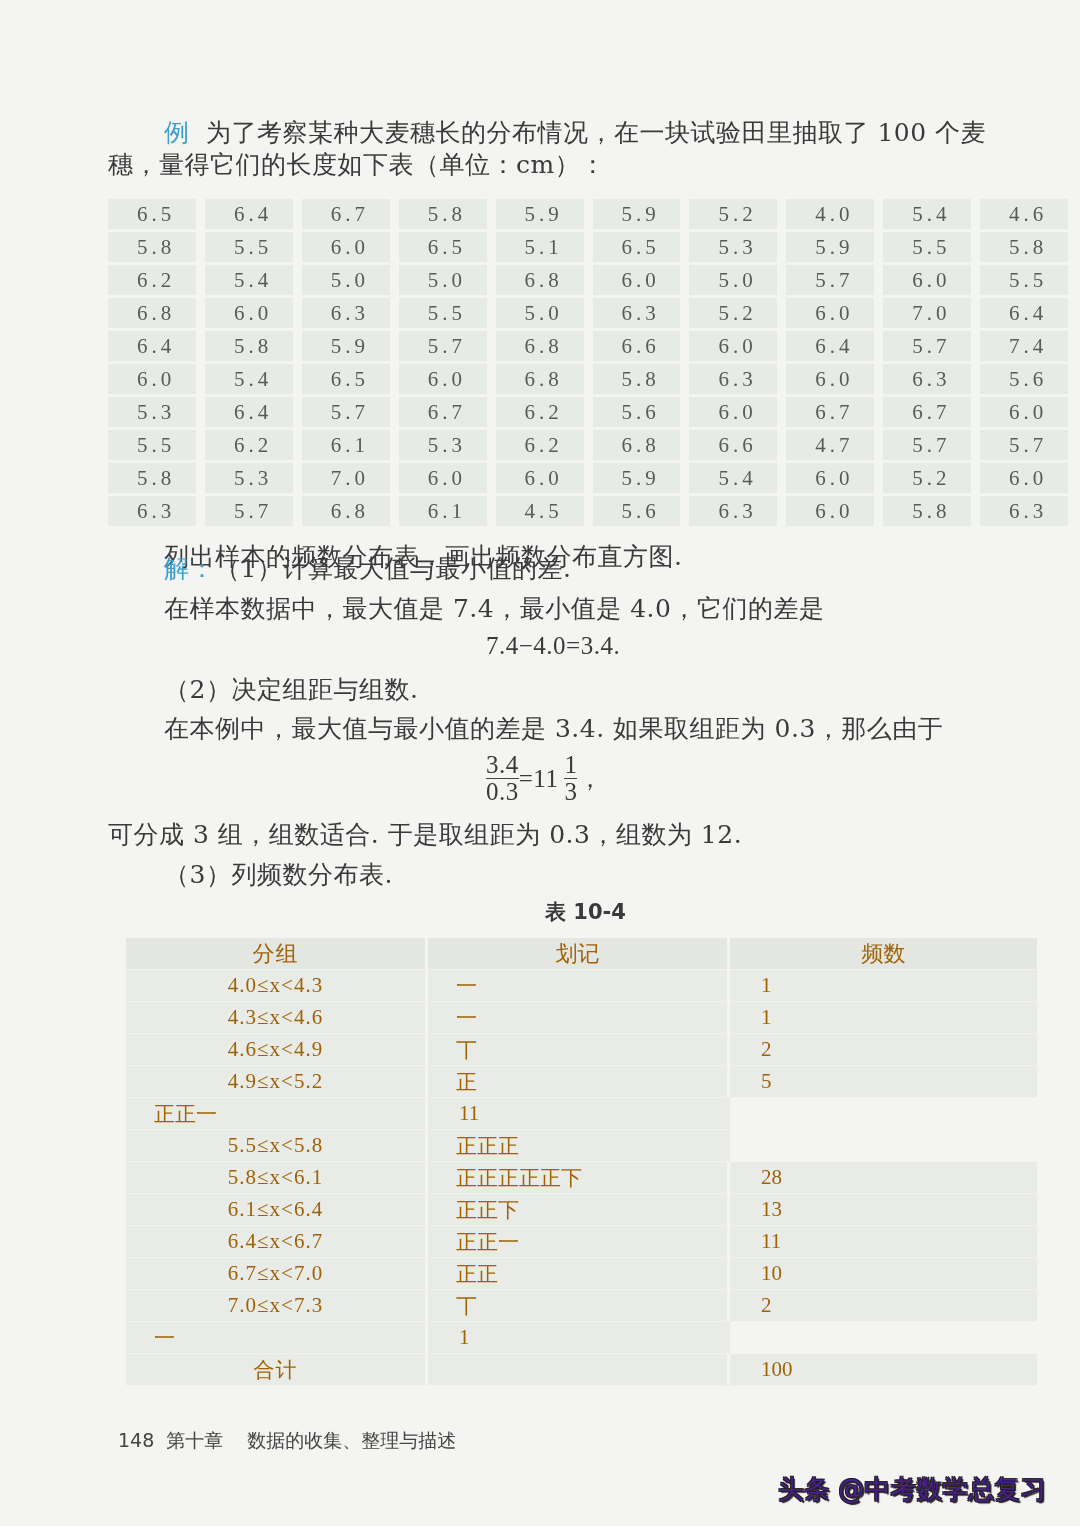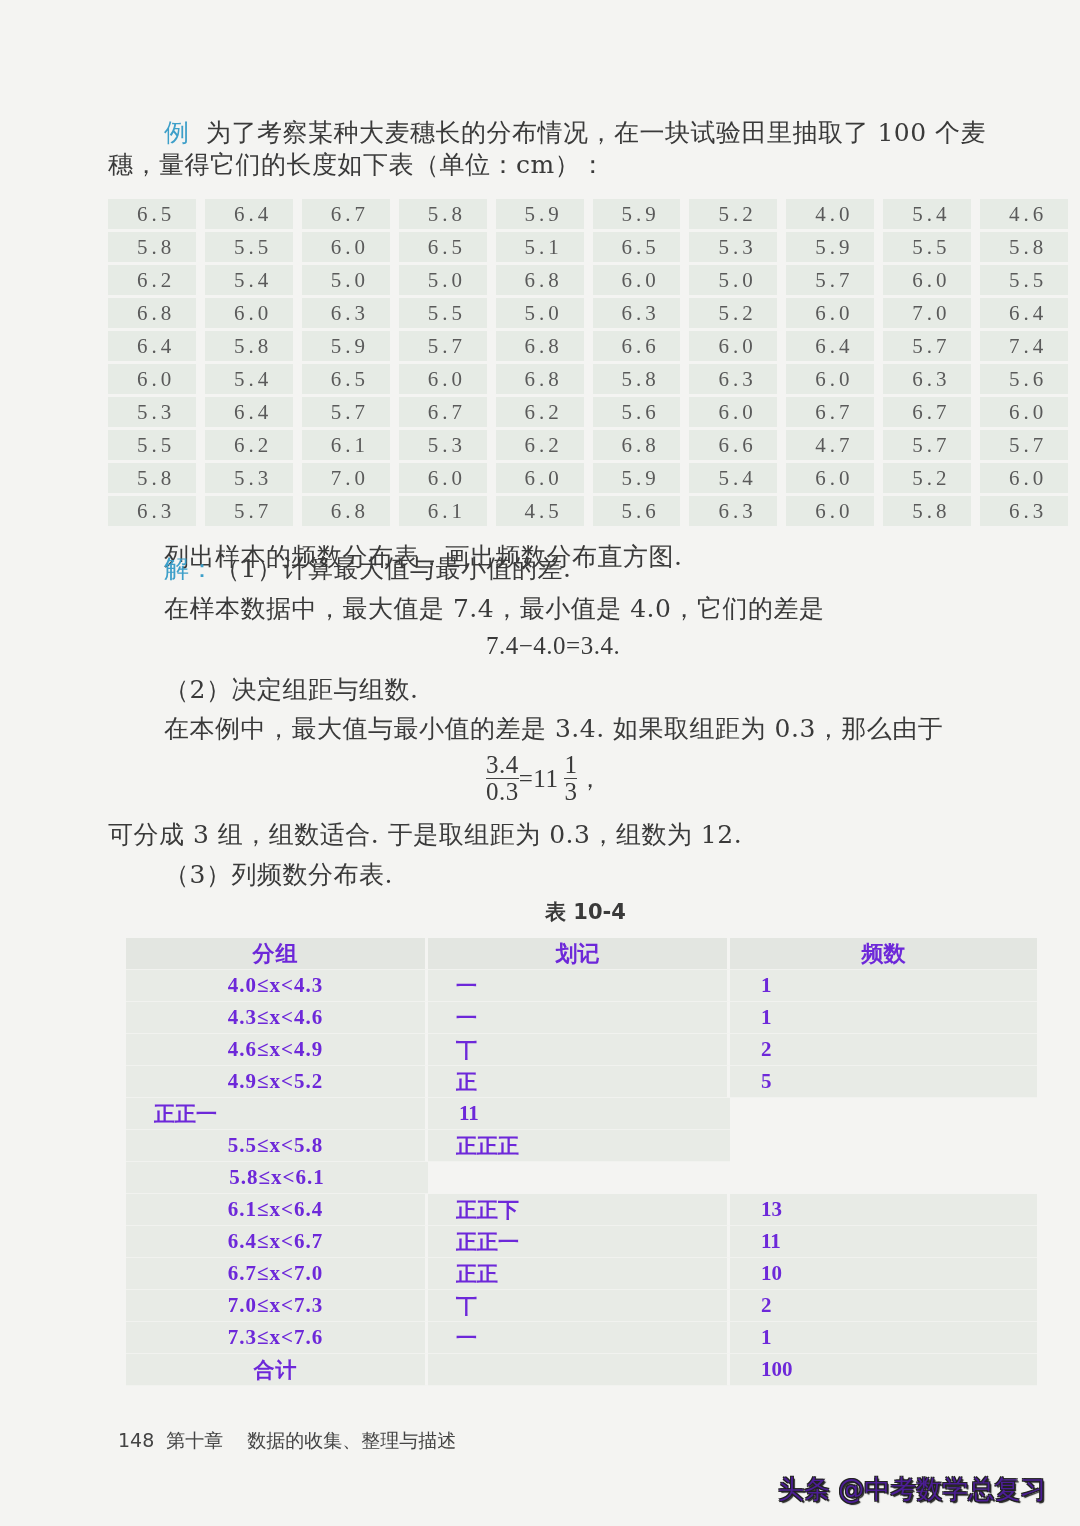--- a/index.html
+++ b/index.html
@@ -21,23 +21,22 @@
   .sample .cell {
     background: #e6ebe5; font-size: 21px; color: #5a5a5a;
     display: flex; align-items: center; padding-left: 29px;
     font-family: "Liberation Serif", serif; letter-spacing: 4px;
   }
   
   .freq { position: absolute; left: 126px; top: 938px; width: 911px; }
   .freq .row { display: grid; grid-template-columns: 302px 302px 307px; height: 32px; margin-bottom: 0; }
   .freq .row > div {
     background: #e8ebe6; display: flex; align-items: center;
-    font-size: 21px; color: #6d28d9; border-right: 3px solid #f4f4f2;
+    font-size: 21px; color: #a16207; border-right: 3px solid #f4f4f2;
     border-bottom: 1px solid #f1f2ef;
-    font-weight: bold;
   }
   .freq .row > div:last-child { border-right: none; }
   .freq .hdr > div { background: #e3e6e1; justify-content: center; font-size: 22px; }
   .freq .c1 { justify-content: center; font-family: "Liberation Serif", serif; letter-spacing: 1px; }
   .freq .c2 { padding-left: 28px; }
   .freq .c3 { padding-left: 31px; font-family: "Liberation Serif", serif; }
   .freq .hdr .c2, .freq .hdr .c3 { padding-left: 0; justify-content: center; }
   .frac { display: inline-flex; flex-direction: column; align-items: center; vertical-align: middle; line-height: 1.05; }
   .frac .bar { border-top: 1.5px solid #444; width: 100%; }
   .footer { font-family: "DejaVu Sans", sans-serif; font-size: 19px; color: #444; }
@@ -217,20 +216,22 @@
       <div class="row">
         <div class="c2">正正一</div>
         <div class="c3">11</div>
       </div>
       <div class="row">
         <div class="c1">5.5≤x&lt;5.8</div>
         <div class="c2">正正正</div>
       </div>
       <div class="row">
         <div class="c1">5.8≤x&lt;6.1</div>
+        <div class="c2">正正正正正下</div>
+        <div class="c3">28</div>
       </div>
       <div class="row">
         <div class="c1">6.1≤x&lt;6.4</div>
         <div class="c2">正正下</div>
         <div class="c3">13</div>
       </div>
       <div class="row">
         <div class="c1">6.4≤x&lt;6.7</div>
         <div class="c2">正正一</div>
         <div class="c3">11</div>
@@ -239,21 +240,20 @@
         <div class="c1">6.7≤x&lt;7.0</div>
         <div class="c2">正正</div>
         <div class="c3">10</div>
       </div>
       <div class="row">
         <div class="c1">7.0≤x&lt;7.3</div>
         <div class="c2">丅</div>
         <div class="c3">2</div>
       </div>
       <div class="row">
-        <div class="c1">7.3≤x&lt;7.6</div>
         <div class="c2">一</div>
         <div class="c3">1</div>
       </div>
     </div>
   <div class="row">
     <div class="c1">合计</div>
     <div class="c2"></div>
     <div class="c3">100</div>
   </div>
 </div>

